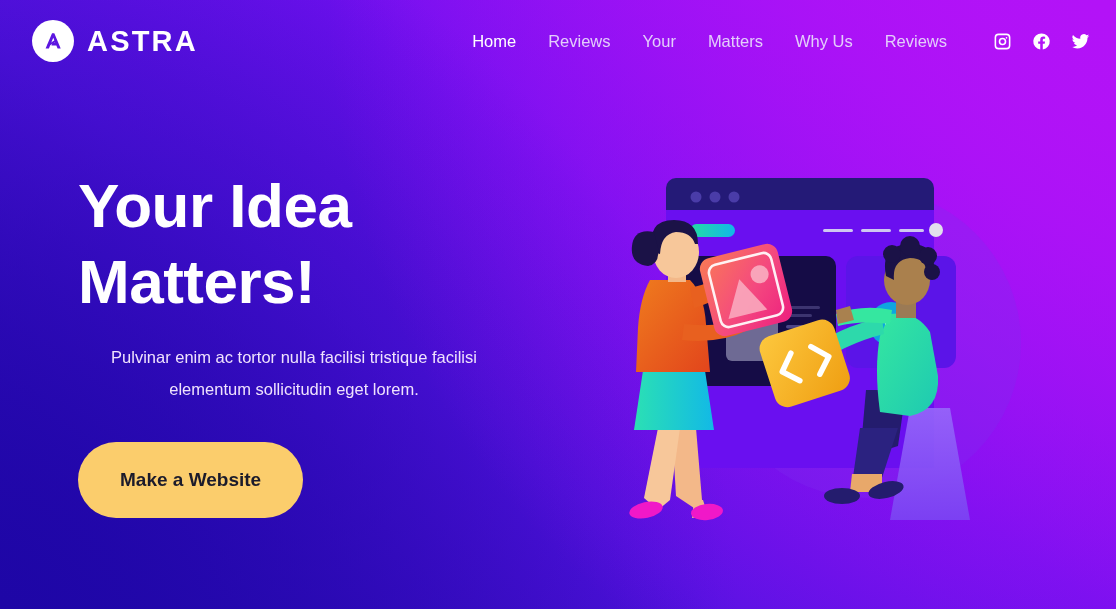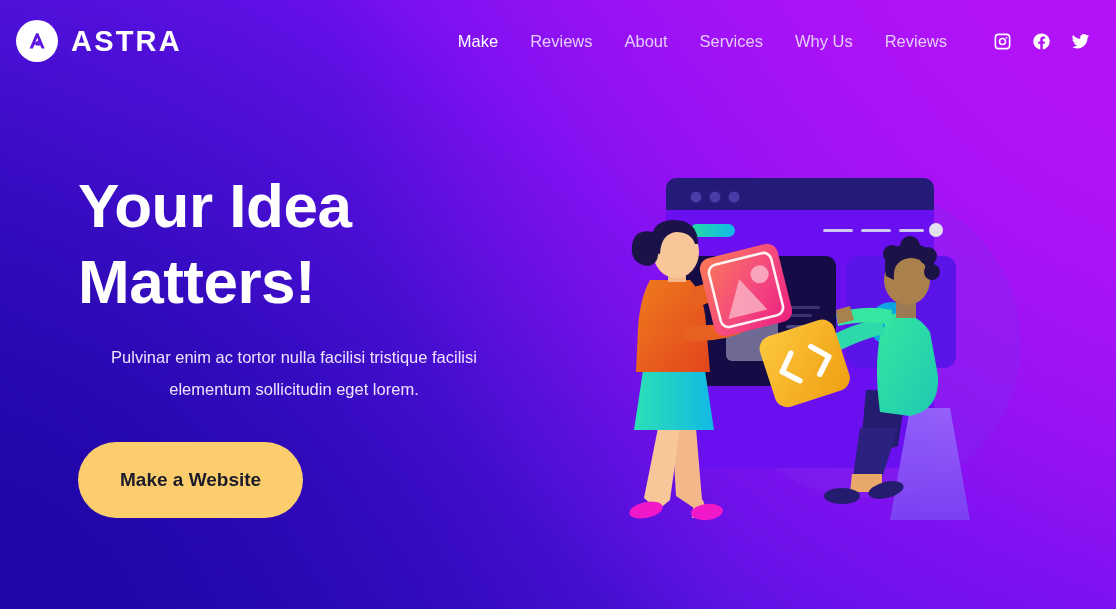--- a/index.html
+++ b/index.html
@@ -15,21 +15,21 @@
       radial-gradient(circle at 100% 0%, #b312f7 0%, rgba(179,18,247,0) 62%),
       radial-gradient(circle at 0% 100%, #1e06a6 0%, rgba(30,6,166,0) 58%),
       linear-gradient(38deg, #2309ad 0%, #5512e2 38%, #6c10ee 58%, #9a12f6 82%, #b313f8 100%);
     overflow:hidden;
   }
   
   #header {
     position:absolute; top:0; left:0;
     width:100%; height:82px;
     display:flex; align-items:center;
-    padding:0 18px 0 16px;
+    padding:0 18px 0 32px;
     z-index:20;
   }
   #brand { display:flex; align-items:center; gap:13px; }
   #logo-mark {
     width:42px; height:42px; border-radius:50%;
     background:#fff;
     display:flex; align-items:center; justify-content:center;
     flex:0 0 auto;
   }
   #logo-text {
@@ -97,24 +97,24 @@
       <span id="logo-mark">
         <svg width="24" height="24" viewBox="0 0 24 24" aria-hidden="true">
           <path d="M11.05 4.2 L4.6 19.6 L7.9 19.6 L12.25 8.7 L14.2 13.6 L11.6 13.6 L10.45 16.4 L15.35 16.4 L16.6 19.6 L19.7 19.6 L13.3 4.2 Z" fill="#5C16E0"></path>
           <path d="M6.2 16.0 L15.2 10.2 L15.2 12.6 L6.2 18.0 Z" fill="#5C16E0"></path>
         </svg>
       </span>
       <span id="logo-text">ASTRA</span>
     </div>
 
     <nav id="nav">
-      <a class="nav-item active">Make</a>
+      <a class="nav-item active">Home</a>
       <a class="nav-item">Reviews</a>
-      <a class="nav-item">About</a>
-      <a class="nav-item">Services</a>
+      <a class="nav-item">Your</a>
+      <a class="nav-item">Matters</a>
       <a class="nav-item">Why Us</a>
       <a class="nav-item">Reviews</a>
 
       <div id="socials">
         <span class="social-icon">
           <svg viewBox="0 0 24 24">
               <path d="M7 2h10a5 5 0 0 1 5 5v10a5 5 0 0 1-5 5H7a5 5 0 0 1-5-5V7a5 5 0 0 1 5-5Zm0 2a3 3 0 0 0-3 3v10a3 3 0 0 0 3 3h10a3 3 0 0 0 3-3V7a3 3 0 0 0-3-3H7Zm5 3.2A4.8 4.8 0 1 1 7.2 12 4.8 4.8 0 0 1 12 7.2Zm0 2A2.8 2.8 0 1 0 14.8 12 2.8 2.8 0 0 0 12 9.2Zm5.1-2.9a1.05 1.05 0 1 1-1.05 1.05A1.05 1.05 0 0 1 17.1 6.3Z"></path>
             </svg>
         </span>
         <span class="social-icon">

